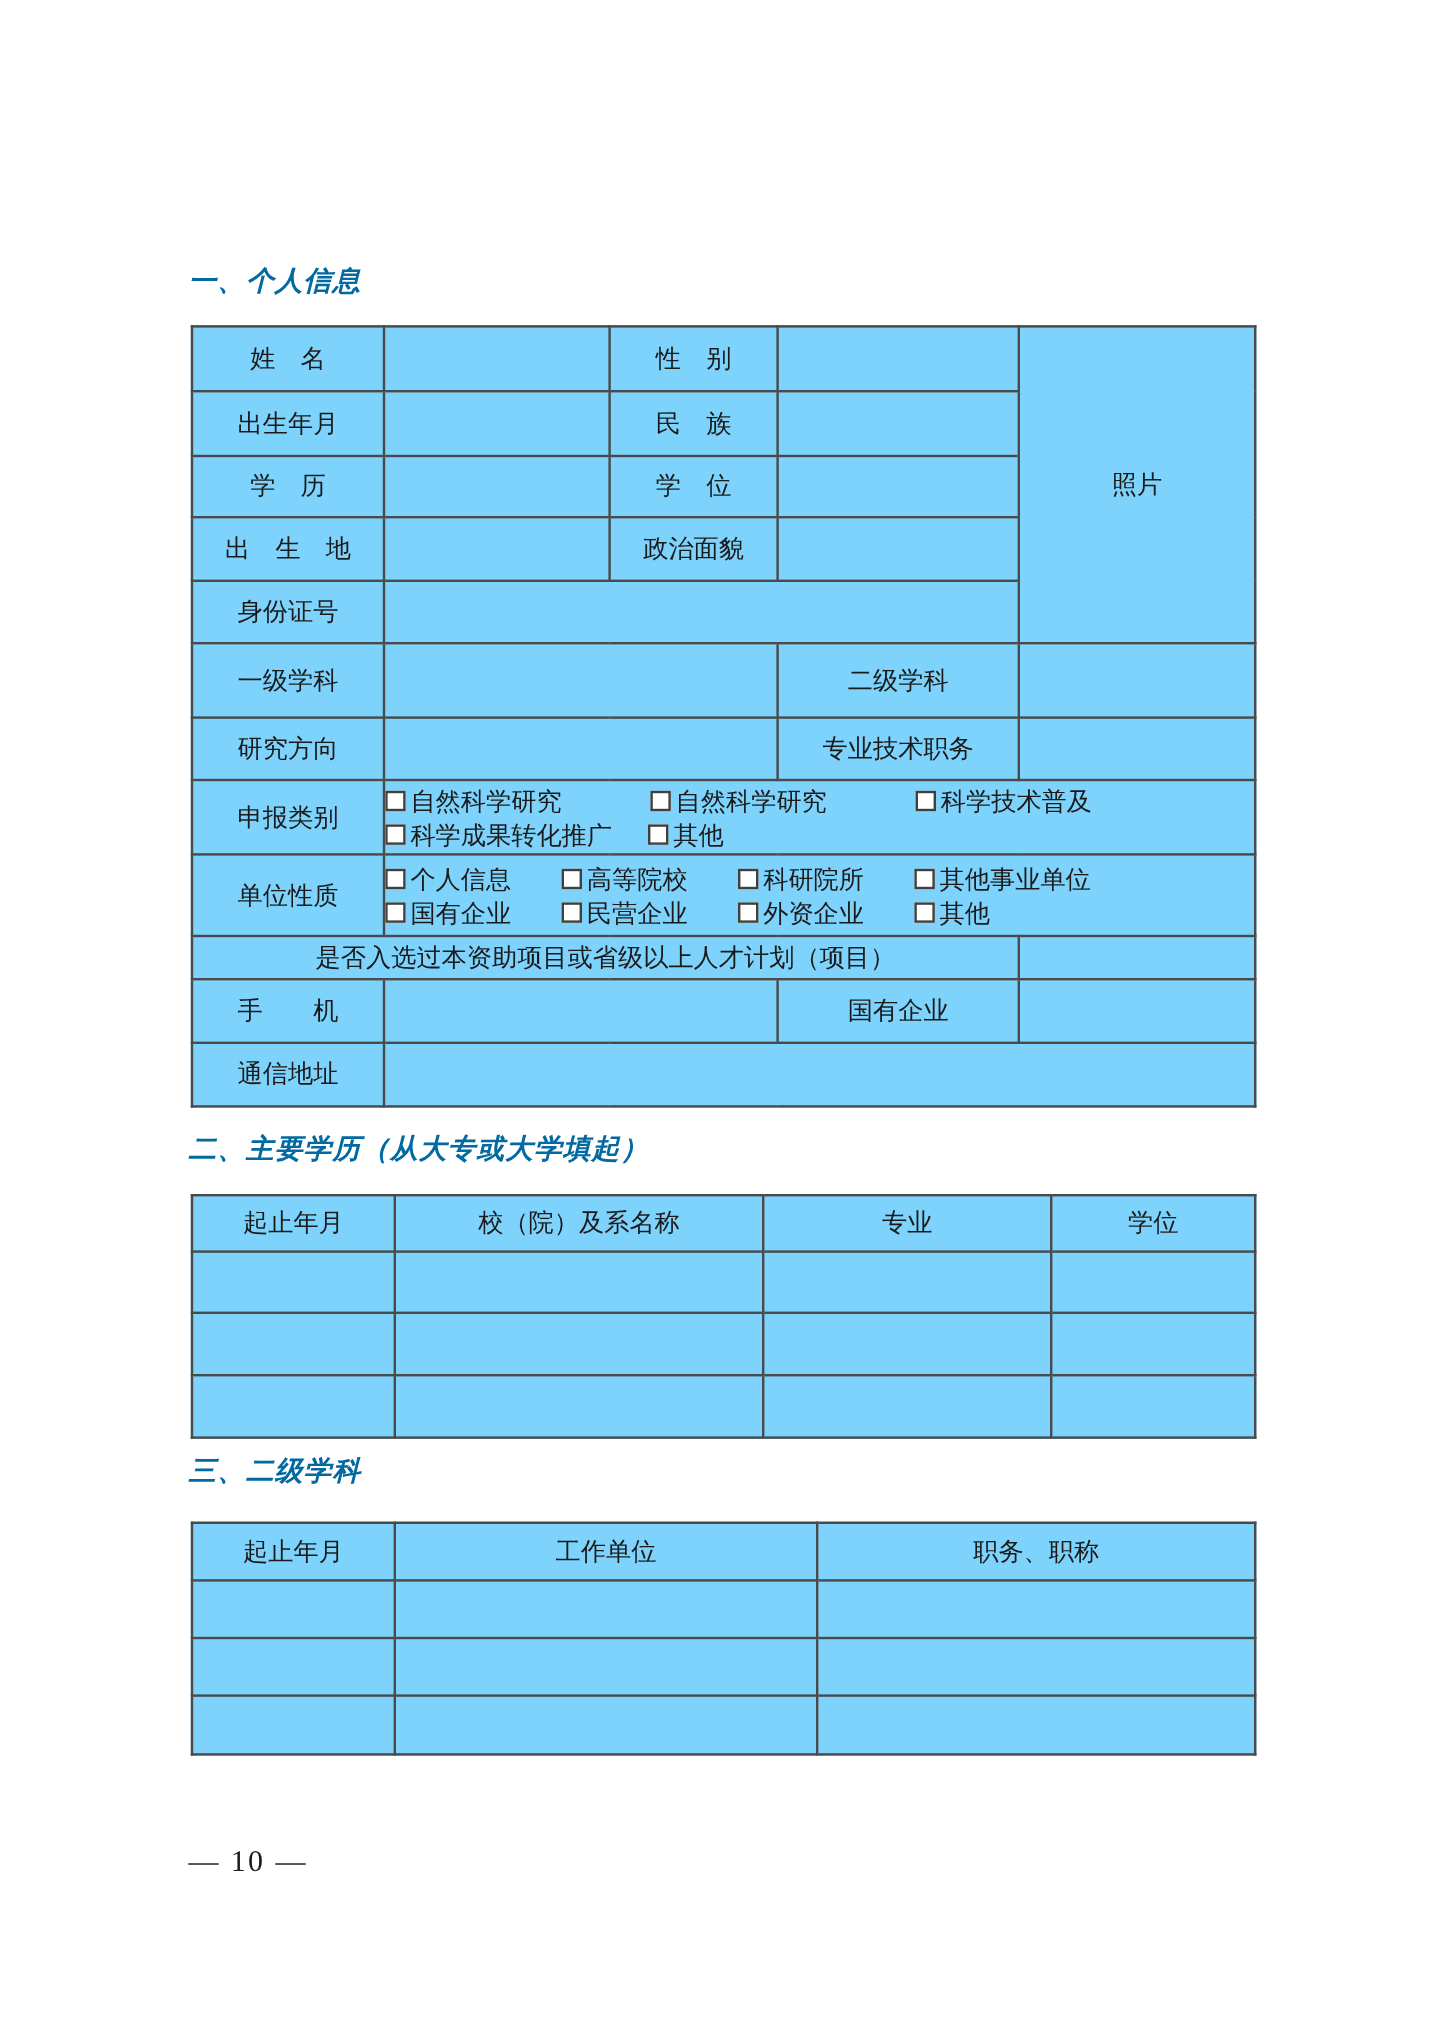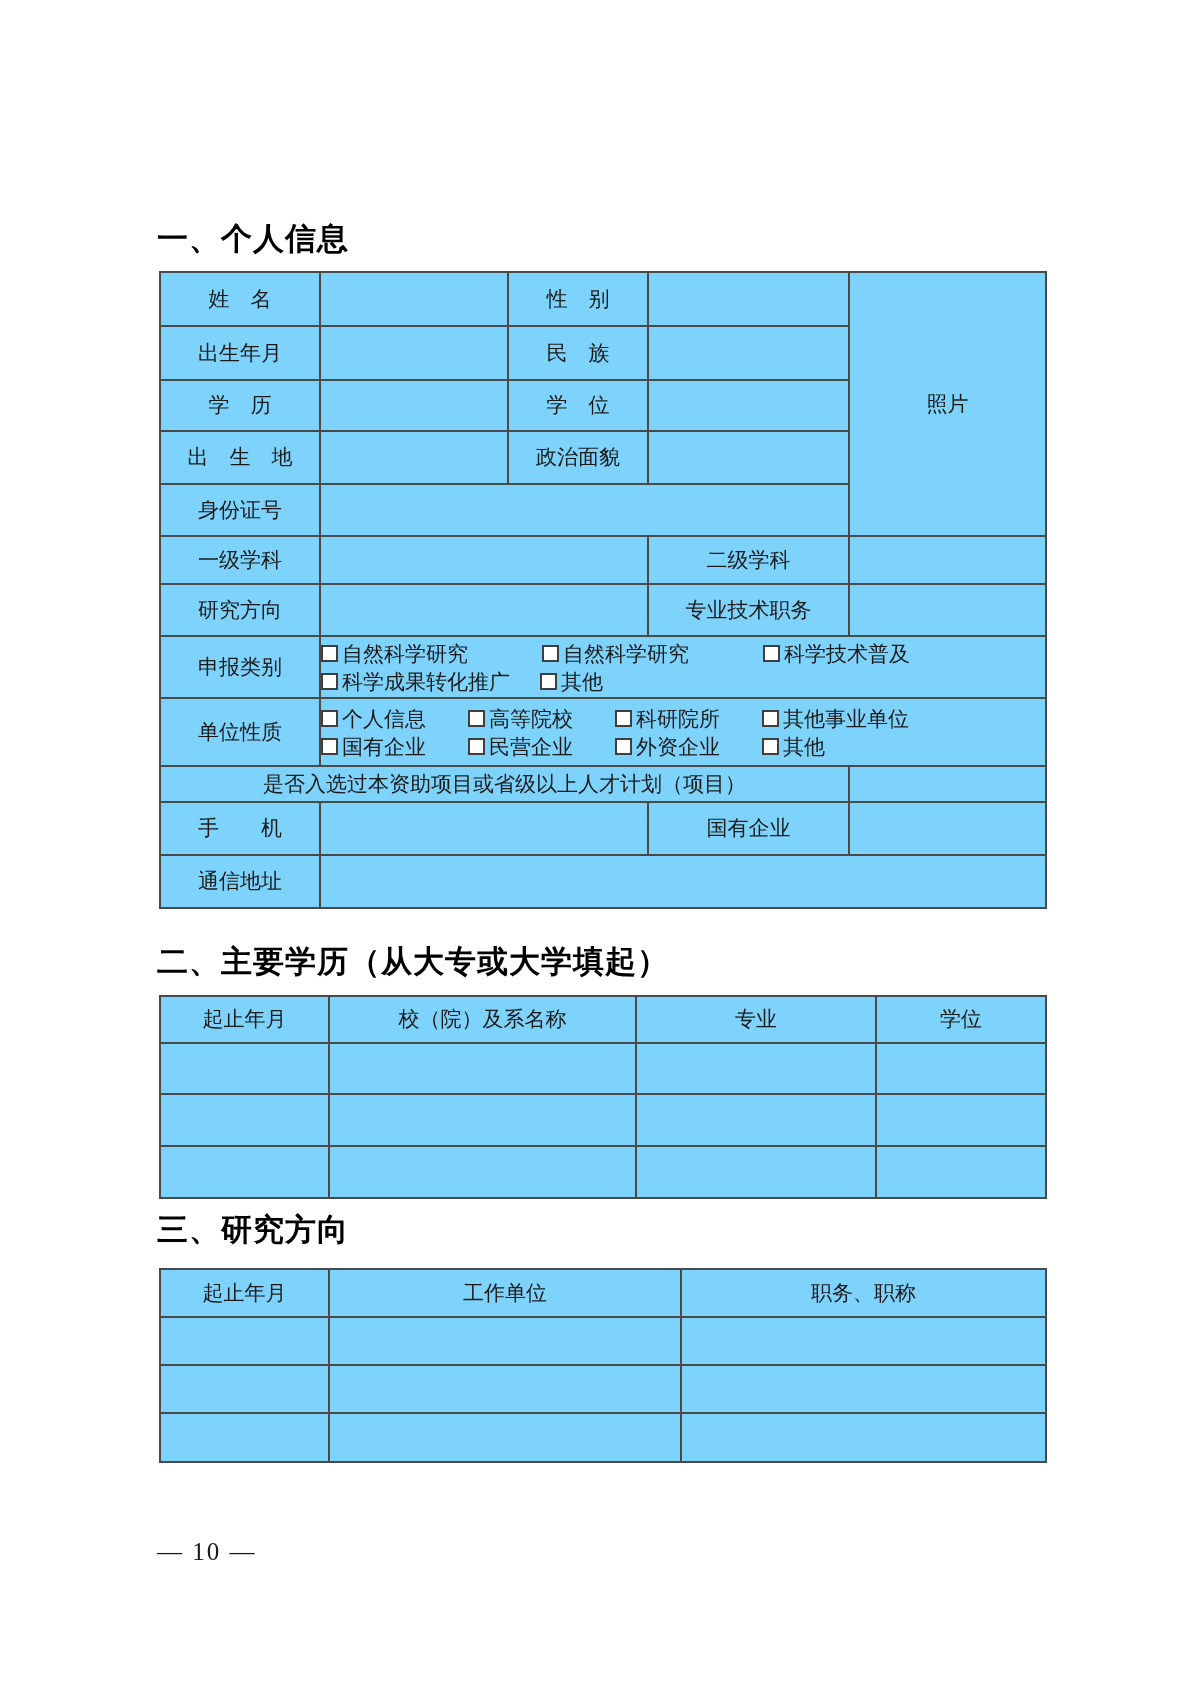--- a/index.html
+++ b/index.html
@@ -3,22 +3,23 @@
 <meta charset="utf-8">
 <style>
   html,body { margin:0; padding:0; background:#ffffff; }
   .page {
     position:relative; width:1199px; height:1696px; background:#ffffff;
     font-family:"Liberation Serif", serif; color:#1a1a1a; overflow:hidden;
   }
   .sec-heading {
     position:absolute; margin:0;
     font-family:"Liberation Sans", sans-serif; font-weight:700;
-    font-size:31px; line-height:1.15; color:#000000; letter-spacing:1px;
+    font-size:23px; line-height:1.15; color:#0369a1; letter-spacing:1px;
     white-space:nowrap;
+    font-style:italic;
   }
   table.f {
     position:absolute; border-collapse:collapse; table-layout:fixed;
     background:#7dd3fc;
   }
   table.f td {
     border:2px solid #4a4a4a; font-size:21px; line-height:1.25;
     text-align:center; vertical-align:middle; padding:0; overflow:hidden;
     color:#1a1a1a;
   }
@@ -76,21 +77,21 @@
       <tr style="height:53px">
         <td>出　生　地</td>
         <td></td>
         <td>政治面貌</td>
         <td></td>
       </tr>
       <tr style="height:52px">
         <td>身份证号</td>
         <td colspan="3"></td>
       </tr>
-      <tr style="height:48px">
+      <tr style="height:62px">
         <td>一级学科</td>
         <td colspan="2"></td>
         <td>二级学科</td>
         <td></td>
       </tr>
       <tr style="height:52px">
         <td>研究方向</td>
         <td colspan="2"></td>
         <td>专业技术职务</td>
         <td></td>
@@ -212,21 +213,21 @@
       </tr>
       <tr style="height:52px">
         <td></td>
         <td></td>
         <td></td>
         <td></td>
       </tr>
     </tbody>
   </table>
 
-  <h2 class="sec-heading" style="left:157px; top:1212px;">三、研究方向</h2>
+  <h2 class="sec-heading" style="left:157px; top:1212px;">三、二级学科</h2>
 
   <table class="f" style="left:159px; top:1268px; width:886px;">
     <colgroup>
       <col style="width:169px">
         <col style="width:352px">
         <col style="width:365px">
     </colgroup>
     <tbody>
       <tr style="height:48px">
         <td>起止年月</td>

